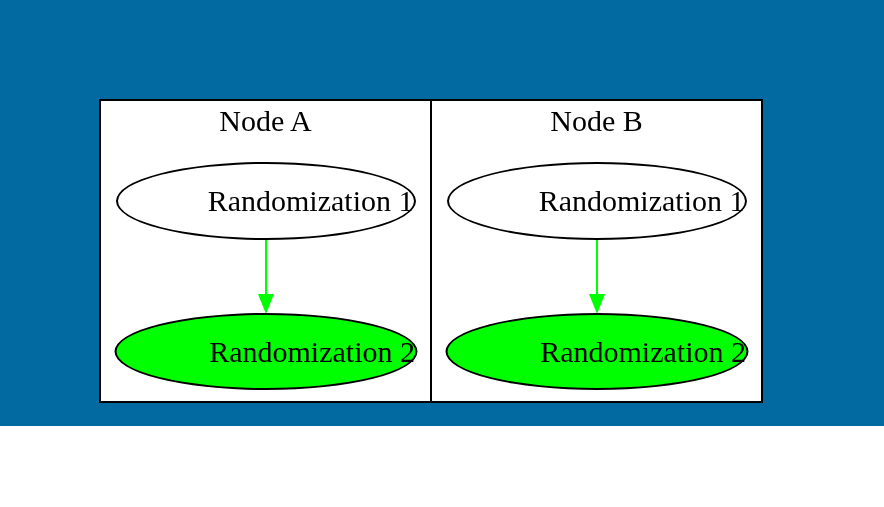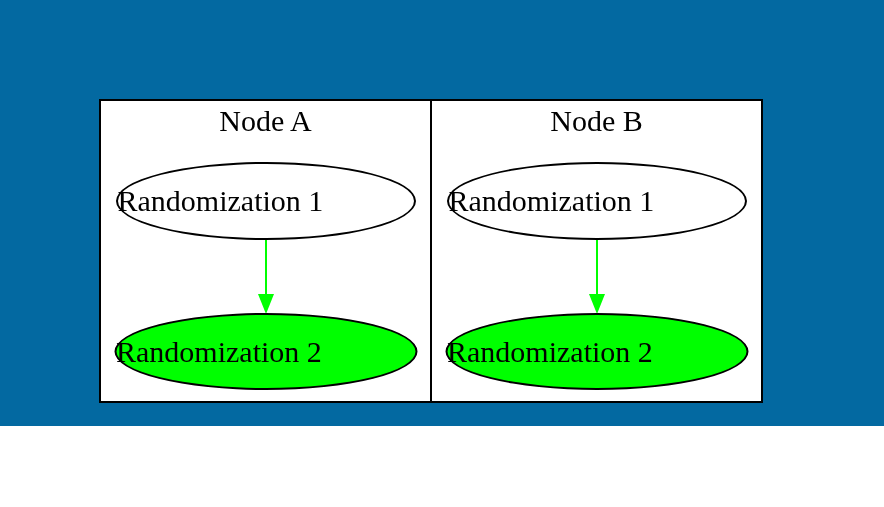--- a/index.html
+++ b/index.html
@@ -38,21 +38,21 @@
     white-space: nowrap;
   }
   .node {
     position: absolute;
     left: 50%;
     transform: translateX(-50%);
     border: 2px solid #000000;
     border-radius: 50%;
     display: flex;
     align-items: center;
-    justify-content: flex-start;
+    justify-content: flex-end;
     font-size: 30px;
     white-space: nowrap;
   }
   .node-top {
     top: 61px;
     width: 296px;
     height: 74px;
     background: #ffffff;
   }
   .node-bottom {

